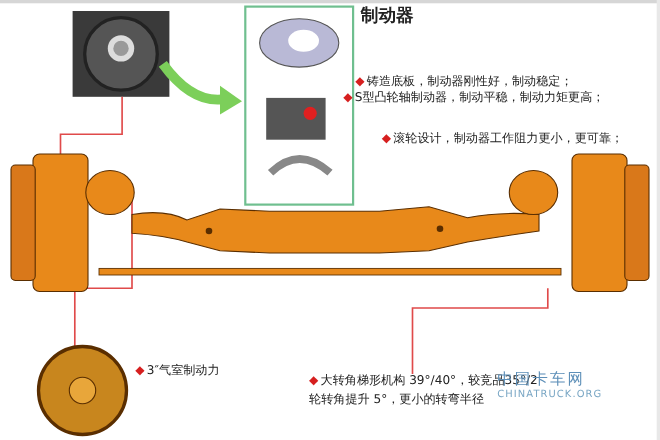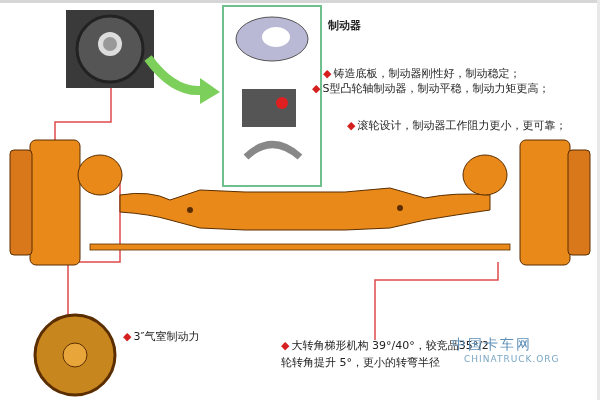--- a/index.html
+++ b/index.html
@@ -2,25 +2,25 @@
 <html><head>
 <meta charset="utf-8">
 <style>
   html,body{margin:0;padding:0;}
   body{width:600px;height:400px;background:#ffffff;position:relative;overflow:hidden;font-family:"DejaVu Sans",sans-serif;}
   .topline{position:absolute;left:0;top:0;width:600px;height:3px;background:#d6d6d6;}
   .rightline{position:absolute;right:0;top:0;width:3px;height:400px;background:#e8e8e8;}
   .photo{position:absolute;left:66px;top:10px;width:88px;height:78px;background:#3a3a3a;}
   .panel{position:absolute;left:222px;top:5px;width:96px;height:178px;border:2px solid #6fbf8f;background:#fff;}
   .callout{position:absolute;font-size:11px;color:#222;line-height:17px;}
-  .title{position:absolute;left:328px;top:18px;font-size:11px;font-weight:bold;color:#222;}
+  .title{position:absolute;left:328px;top:4px;font-size:16px;font-weight:bold;color:#222;}
   .diamond{color:#d61f1f;margin-right:2px;}
   .wm{position:absolute;left:452px;top:336px;color:#7fb4cf;}
   .wm .cn{font-size:14px;color:#5d8fb8;letter-spacing:2px;}
-  .wm .en{font-size:9px;color:#79a6c4;letter-spacing:1px;margin-left:12px;}
+  .wm .en{font-size:9px;color:#79a6c4;letter-spacing:1px;}
   .wm .sub{font-size:7px;color:#9cb8cc;letter-spacing:6px;}
 </style>
 </head>
 <body>
 
 <div class="topline"></div>
 <div class="rightline"></div>
 
 <div class="photo">
   <svg width="88" height="78">

